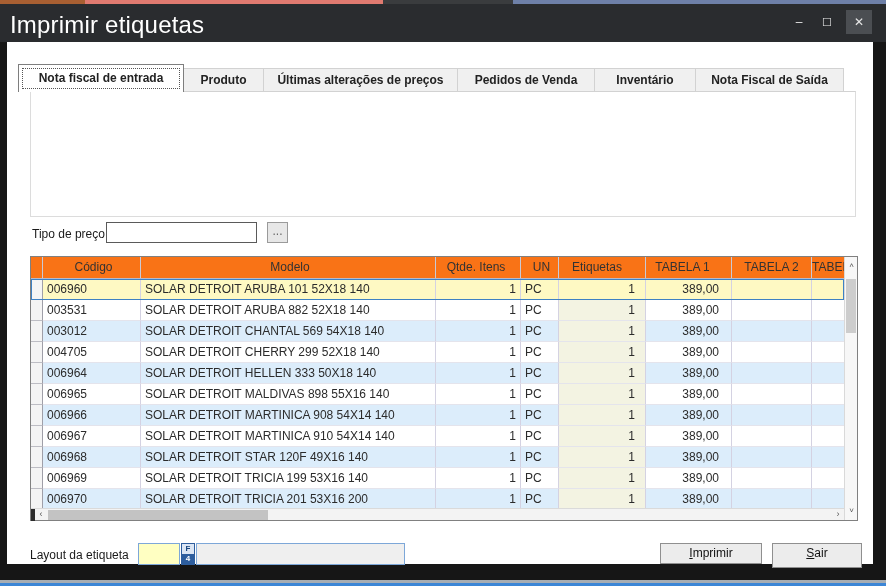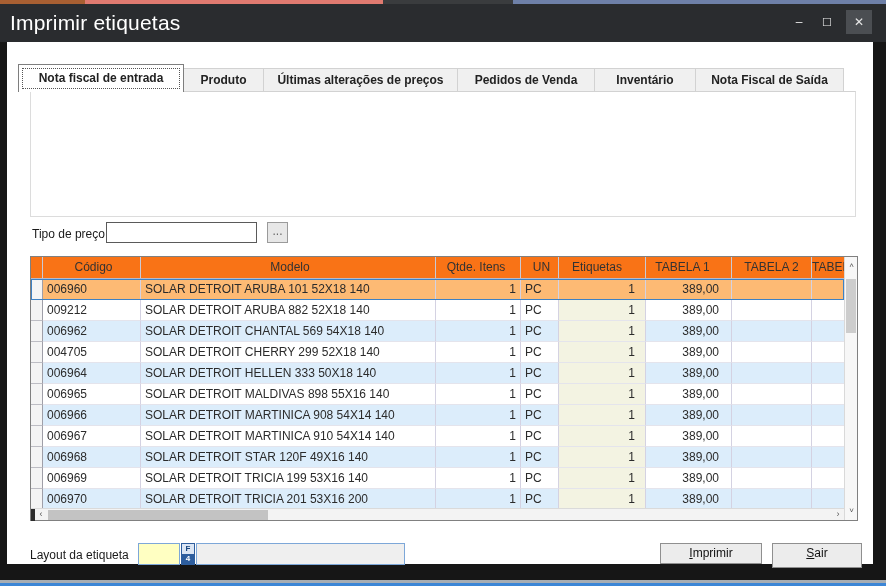--- a/index.html
+++ b/index.html
@@ -3,21 +3,21 @@
 <meta charset="utf-8">
 <style>
   * { box-sizing: border-box; margin: 0; padding: 0; }
   html,body { width:886px; height:586px; overflow:hidden; }
   body { font-family:"Liberation Sans", sans-serif; font-size:12px; color:#1a1a1a; background:#fff; position:relative; }
 
   
   #top-strip { position:absolute; top:0; left:0; width:886px; height:4px; background:#2f3134; }
   #top-strip .seg { position:absolute; top:0; height:4px; }
   #titlebar { position:absolute; top:4px; left:0; width:886px; height:38px; background:#2a2c2f; color:#fff; }
-  #titlebar .title { position:absolute; left:10px; top:7px; font-size:21px; font-weight:300; letter-spacing:.2px; }
+  #titlebar .title { position:absolute; left:10px; top:7px; font-size:24px; font-weight:300; letter-spacing:.2px; }
   .win-btn { position:absolute; top:6px; width:26px; height:24px; text-align:center; line-height:24px; color:#e8e8e8; font-size:12px; cursor:default; }
   #btn-min { right:74px; }
   #btn-max { right:46px; font-size:11px; }
   #btn-close { right:14px; background:#4b4e52; }
 
   #frame { position:absolute; top:42px; left:0; width:886px; height:538px; background:#161616; }
   #content { position:absolute; top:0; left:7px; width:866px; height:522px; background:#ffffff; }
   #under-strip { position:absolute; top:580px; left:0; width:886px; height:3px; background:#a7adb3; }
   #bottom-line { position:absolute; top:583px; left:0; width:886px; height:3px; background:#3c86d6; }
 
@@ -43,21 +43,21 @@
   
   #grid { position:absolute; left:23px; top:214px; width:828px; height:265px; border:1px solid #808080; background:#fff; }
   .grid-header { position:absolute; left:0; top:0; width:813px; height:22px; display:flex; background:#f97316; border-bottom:1px solid #b9b9c6; }
   .grid-header .hcell { border-right:1px solid #c9c9d6; text-align:center; line-height:20px; color:#333; overflow:hidden; white-space:nowrap; }
   .grid-body { position:absolute; left:0; top:22px; width:813px; height:229px; overflow:hidden; }
   .grid-row { display:flex; height:21px; background:#fff; cursor:pointer; }
   .grid-row.alt { background:#dcedfb; }
   .grid-row .cell { border-right:1px solid #d4d2e2; border-bottom:1px solid #e4e4ec; line-height:20px; white-space:nowrap; overflow:hidden; color:#2b2b2b; }
   .grid-row .c0 { background:#f4f4f4; border-right:1px solid #9f9fa8; border-bottom:1px solid #bdbdc4; }
   .grid-row:not(.selected) .c5 { background:#f3f3e2; }
-  .grid-row.selected { background:#fdba74; outline:1px solid #3e81c3; outline-offset:-1px; position:relative; z-index:2; }
+  .grid-row.selected { background:#fef9c3; outline:1px solid #3e81c3; outline-offset:-1px; position:relative; z-index:2; }
   .c0{width:12px;} .c1{width:98px; padding-left:4px;} .c2{width:295px; padding-left:4px;}
   .c3{width:85px; text-align:right; padding-right:4px;} .c4{width:38px; padding-left:4px;}
   .c5{width:87px; text-align:right; padding-right:10px;} .c6{width:86px; text-align:right; padding-right:12px;}
   .c7{width:80px;} .c8{width:32px; border-right:none !important;}
 
   .vscroll { position:absolute; right:0; top:0; width:13px; height:263px; background:#f7f7f7; border-left:1px solid #d9d9d9; }
   .vscroll .arr { position:absolute; left:0; width:13px; height:14px; color:#555; font-size:8px; text-align:center; line-height:14px; cursor:pointer; }
   .vscroll .arr.up { top:2px; } .vscroll .arr.down { bottom:2px; }
   .vscroll .thumb { position:absolute; left:1px; top:22px; width:10px; height:54px; background:#cdcdcd; cursor:pointer; }
   .hscroll { position:absolute; left:0; top:251px; width:813px; height:12px; background:#f3f3f3; border-top:1px solid #dadada; }
@@ -150,32 +150,32 @@
             <div class="cell c2">SOLAR DETROIT ARUBA 101 52X18 140</div>
             <div class="cell c3">1</div>
             <div class="cell c4">PC</div>
             <div class="cell c5">1</div>
             <div class="cell c6">389,00</div>
             <div class="cell c7"></div>
             <div class="cell c8"></div>
           </div>
           <div class="grid-row">
             <div class="cell c0"></div>
-            <div class="cell c1">009212</div>
+            <div class="cell c1">003531</div>
             <div class="cell c2">SOLAR DETROIT ARUBA 882 52X18 140</div>
             <div class="cell c3">1</div>
             <div class="cell c4">PC</div>
             <div class="cell c5">1</div>
             <div class="cell c6">389,00</div>
             <div class="cell c7"></div>
             <div class="cell c8"></div>
           </div>
           <div class="grid-row alt">
             <div class="cell c0"></div>
-            <div class="cell c1">006962</div>
+            <div class="cell c1">003012</div>
             <div class="cell c2">SOLAR DETROIT CHANTAL 569 54X18 140</div>
             <div class="cell c3">1</div>
             <div class="cell c4">PC</div>
             <div class="cell c5">1</div>
             <div class="cell c6">389,00</div>
             <div class="cell c7"></div>
             <div class="cell c8"></div>
           </div>
           <div class="grid-row">
             <div class="cell c0"></div>

